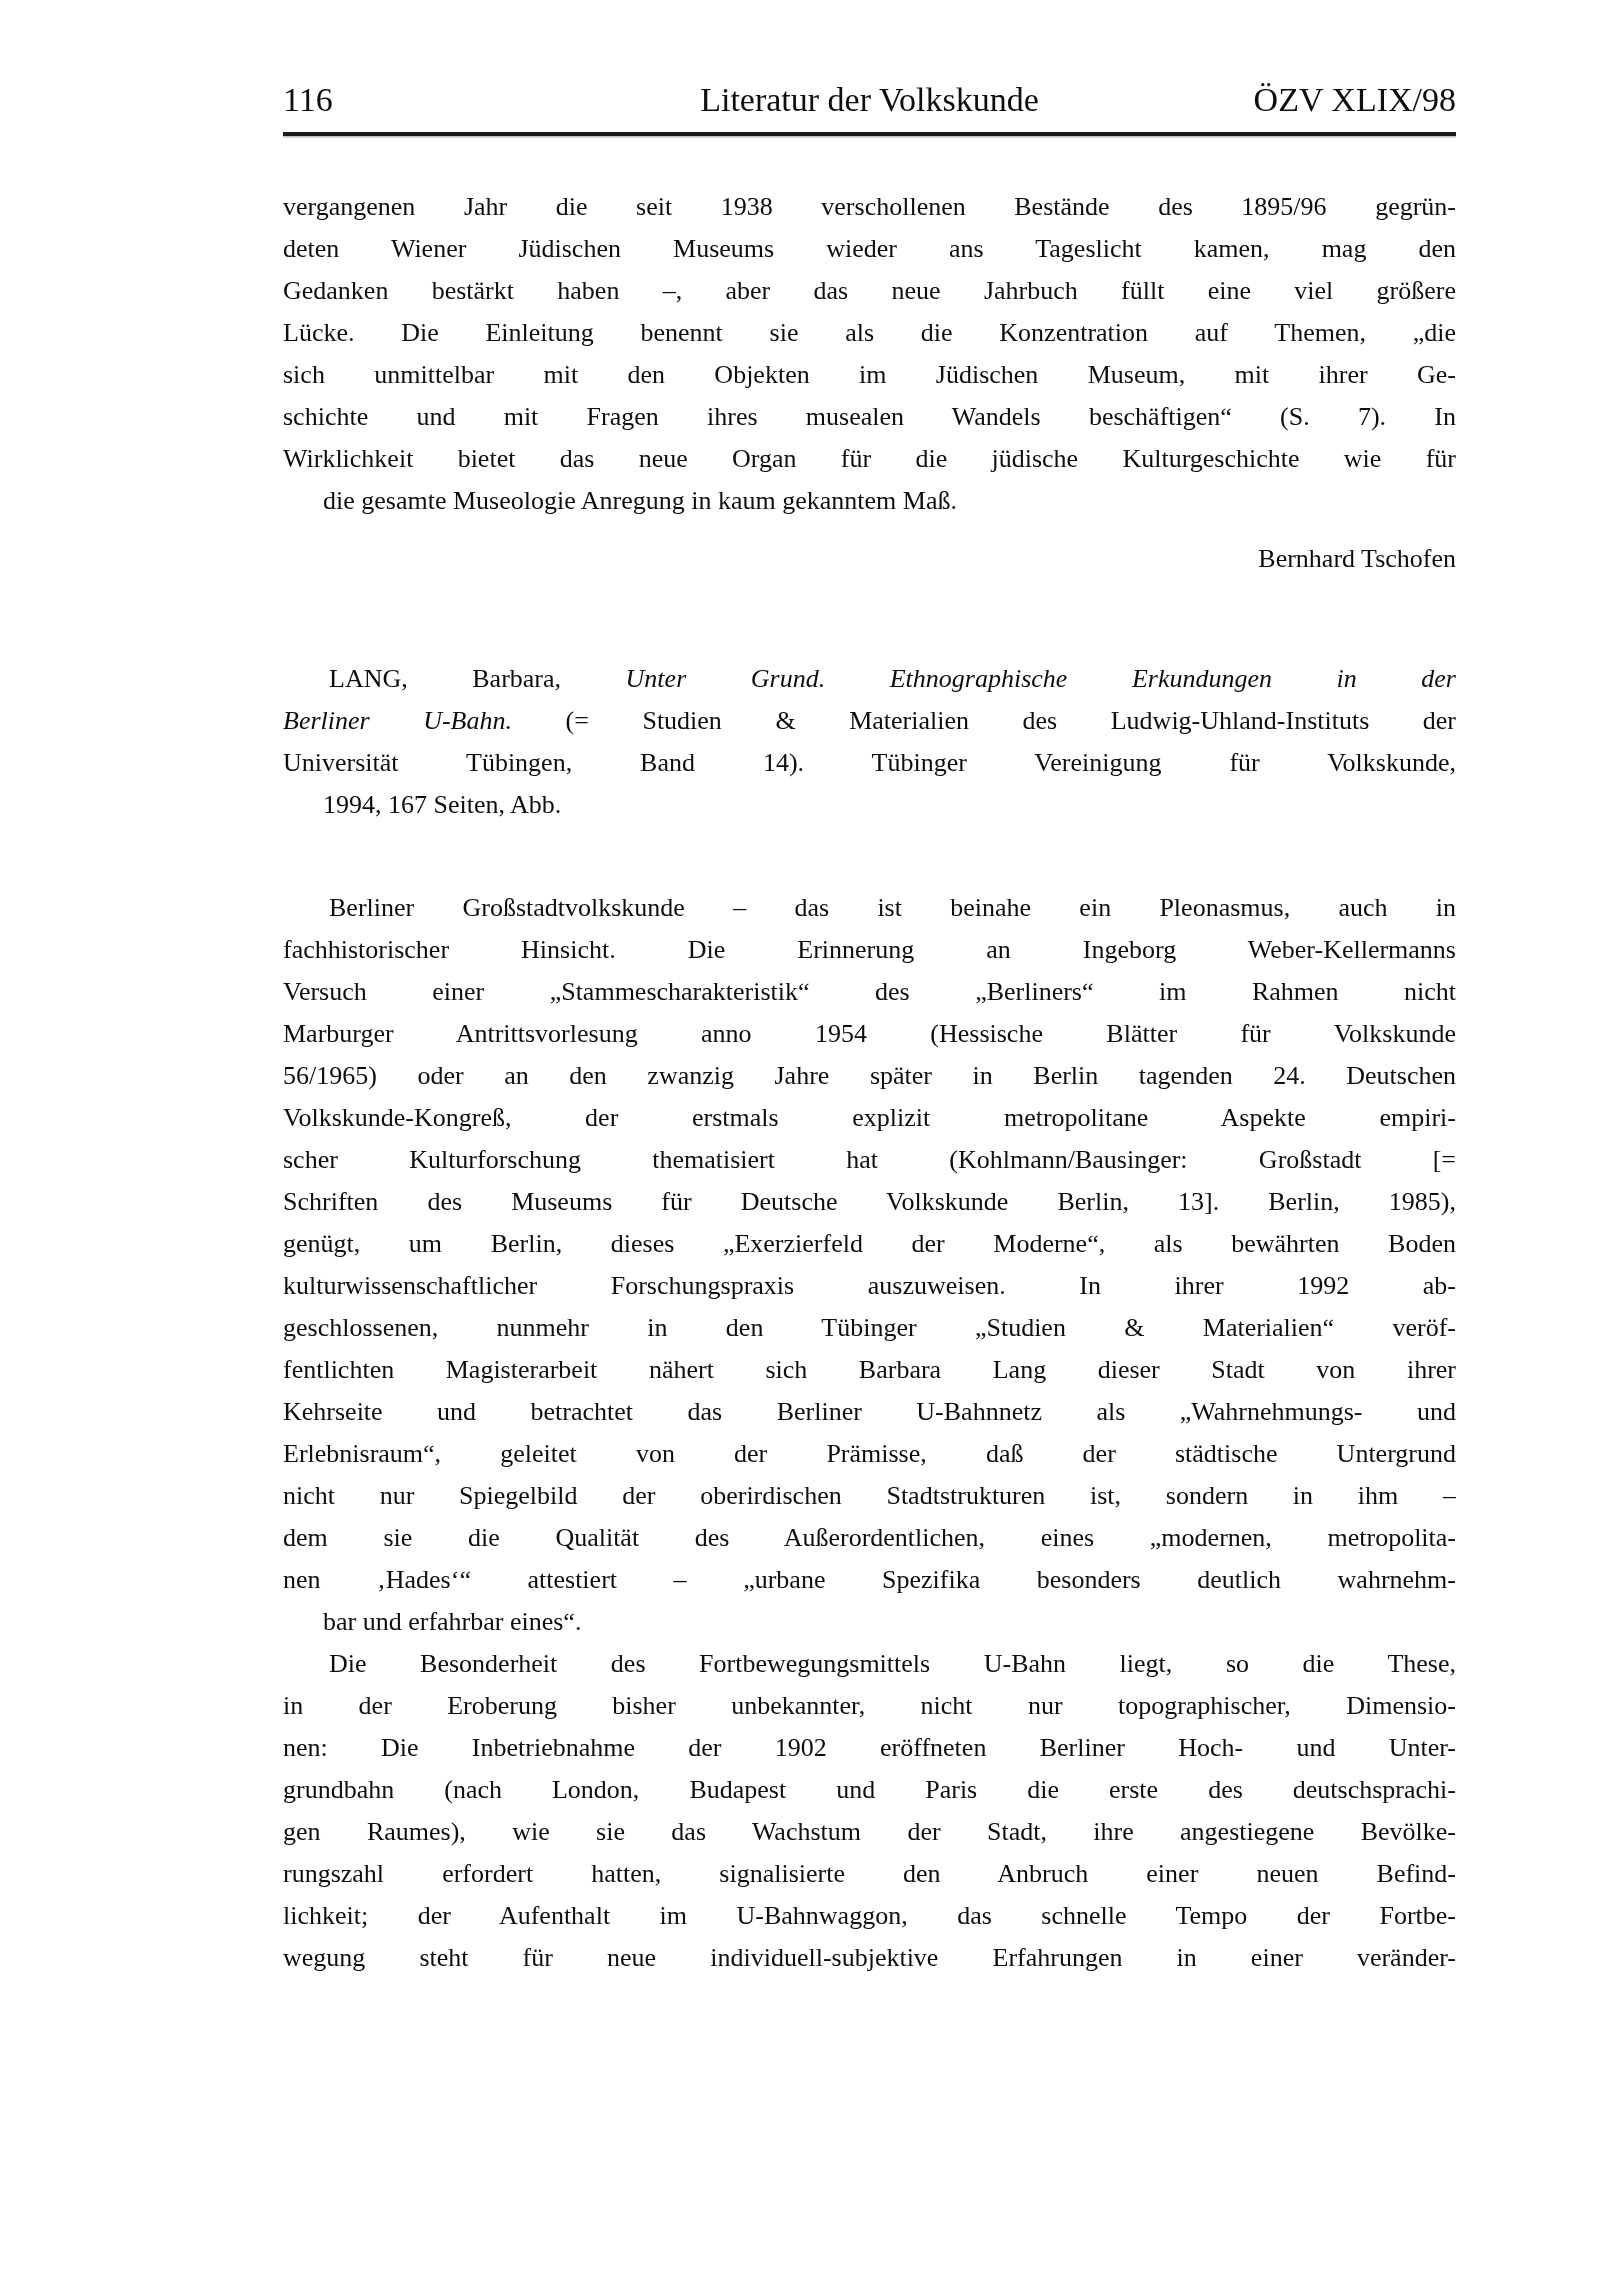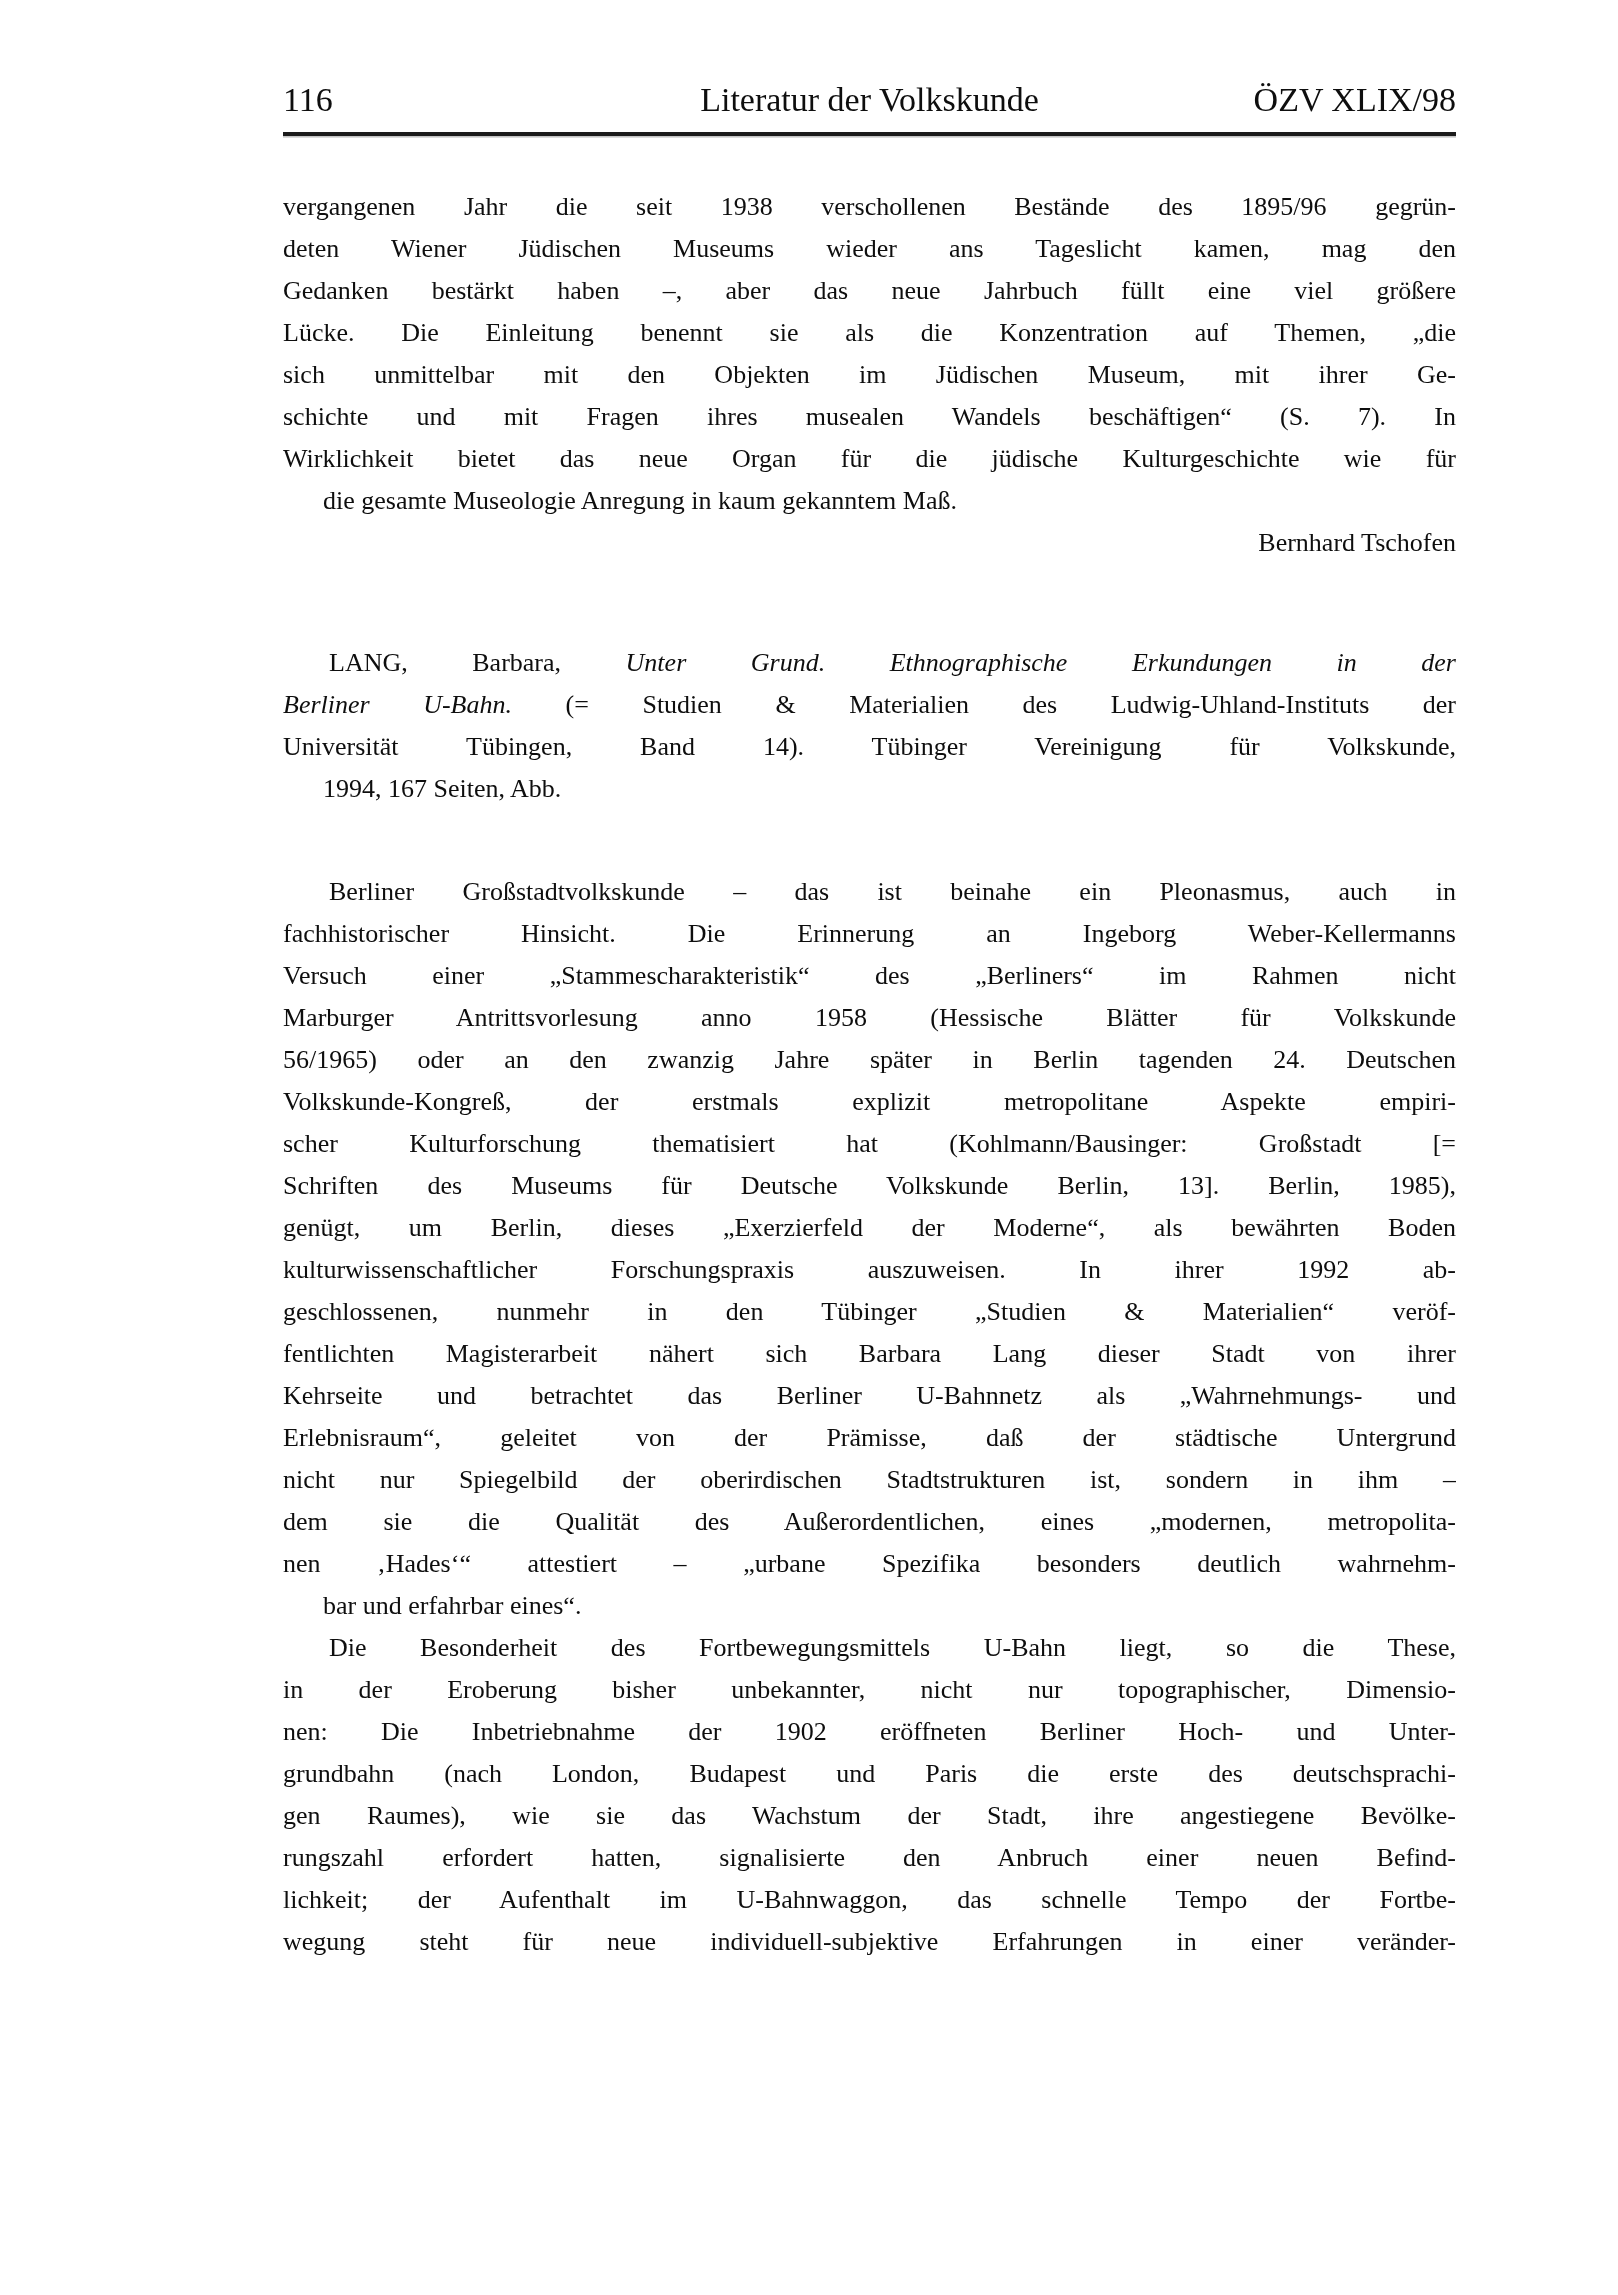--- a/index.html
+++ b/index.html
@@ -39,21 +39,21 @@
     line-height: 42px;
   }
   .paragraph { margin: 0; }
   .line {
     height: 42px;
     overflow: hidden;
     text-align: justify;
     text-align-last: justify;
   }
   .line.left  { text-align: left;  text-align-last: left; margin-left: 40px; }
-  .line.right { text-align: right; text-align-last: right; }
+  .line.right { text-align: right; text-align-last: right; margin-top: 16px; }
   .line.indent { padding-left: 46px; }
   .italic { font-style: italic; }
 </style>
 </head>
 <body>
 
 <div class="page">
   <div class="header">
     <span class="page-number">116</span>
     <span class="running-title">Literatur der Volkskunde</span>
@@ -75,21 +75,21 @@
       <div class="paragraph" style="margin-top: 78px;">
         <div class="line indent"><span>LANG, Barbara, </span><span class="italic">Unter Grund. Ethnographische Erkundungen in der</span></div>
         <div class="line"><span class="italic">Berliner U-Bahn.</span><span> (= Studien &amp; Materialien des Ludwig-Uhland-Instituts der</span></div>
         <div class="line"><span>Universität Tübingen, Band 14). Tübinger Vereinigung für Volkskunde,</span></div>
         <div class="line left"><span>1994, 167 Seiten, Abb.</span></div>
       </div>
       <div class="paragraph" style="margin-top: 61px;">
         <div class="line indent"><span>Berliner Großstadtvolkskunde – das ist beinahe ein Pleonasmus, auch in</span></div>
         <div class="line"><span>fachhistorischer Hinsicht. Die Erinnerung an Ingeborg Weber-Kellermanns</span></div>
         <div class="line"><span>Versuch einer „Stammescharakteristik“ des „Berliners“ im Rahmen nicht</span></div>
-        <div class="line"><span>Marburger Antrittsvorlesung anno 1958 (Hessische Blätter für Volkskunde</span></div>
+        <div class="line"><span>Marburger Antrittsvorlesung anno 1954 (Hessische Blätter für Volkskunde</span></div>
         <div class="line"><span>56/1965) oder an den zwanzig Jahre später in Berlin tagenden 24. Deutschen</span></div>
         <div class="line"><span>Volkskunde-Kongreß, der erstmals explizit metropolitane Aspekte empiri-</span></div>
         <div class="line"><span>scher Kulturforschung thematisiert hat (Kohlmann/Bausinger: Großstadt [=</span></div>
         <div class="line"><span>Schriften des Museums für Deutsche Volkskunde Berlin, 13]. Berlin, 1985),</span></div>
         <div class="line"><span>genügt, um Berlin, dieses „Exerzierfeld der Moderne“, als bewährten Boden</span></div>
         <div class="line"><span>kulturwissenschaftlicher Forschungspraxis auszuweisen. In ihrer 1992 ab-</span></div>
         <div class="line"><span>geschlossenen, nunmehr in den Tübinger „Studien &amp; Materialien“ veröf-</span></div>
         <div class="line"><span>fentlichten Magisterarbeit nähert sich Barbara Lang dieser Stadt von ihrer</span></div>
         <div class="line"><span>Kehrseite und betrachtet das Berliner U-Bahnnetz als „Wahrnehmungs- und</span></div>
         <div class="line"><span>Erlebnisraum“, geleitet von der Prämisse, daß der städtische Untergrund</span></div>

